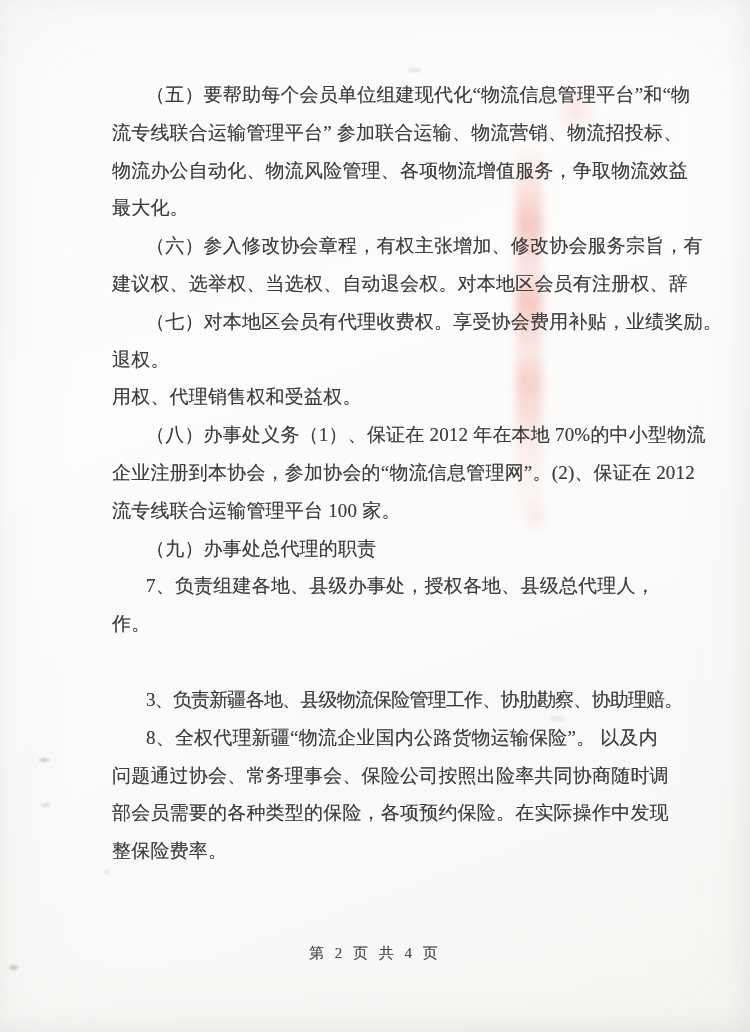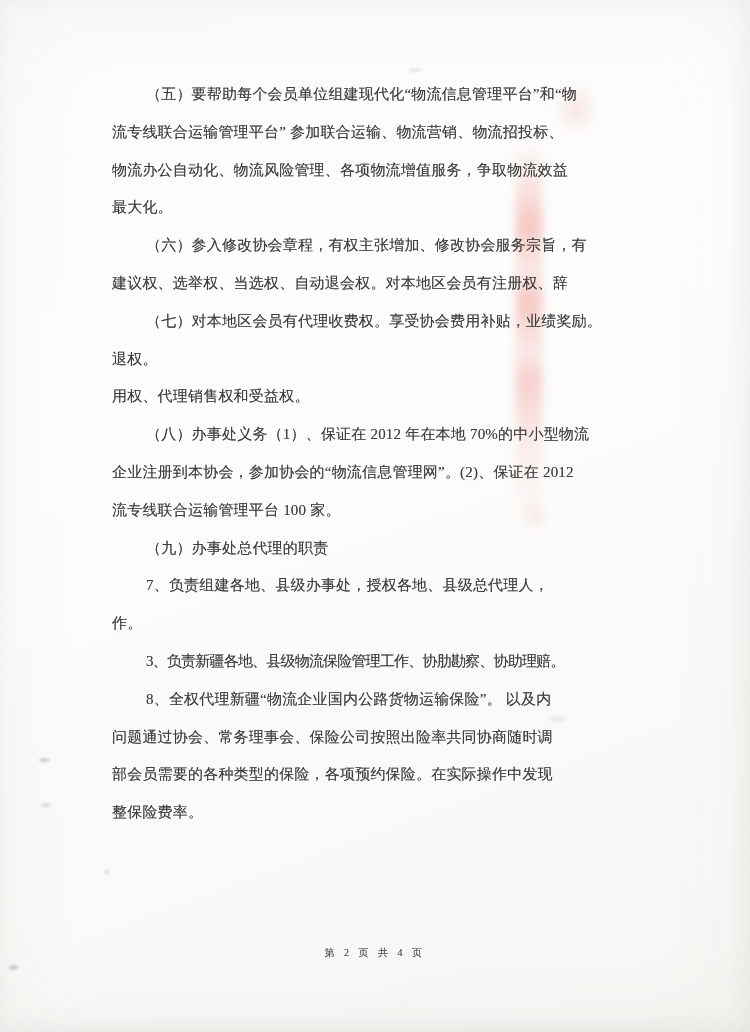--- a/index.html
+++ b/index.html
@@ -20,37 +20,37 @@
                 inset -6px 0 18px rgba(150,142,135,0.05),
                 inset 0 -8px 22px rgba(140,135,128,0.05);
   }
   .content {
     position: absolute;
     left: 112px;
     top: 76px;
     width: 570px;
   }
   .ln {
-    font-size: 15px;
+    font-size: 19px;
     line-height: 37.8px;
     height: 37.8px;
     color: #3d3d3d;
     letter-spacing: 0.2px;
     white-space: nowrap;
     text-shadow: 0 0 0.6px rgba(70,70,70,0.55);
   }
   .ind { text-indent: 34px; }
-  .tight { letter-spacing: -0.8px; }
+  .tight { letter-spacing: -0.8px; margin-top: 38px; }
   .footer {
     position: absolute;
     top: 944px;
     left: 0;
     width: 750px;
     text-align: center;
-    font-size: 10px;
+    font-size: 15px;
     line-height: 18px;
     color: #4c4c4c;
     letter-spacing: 3.5px;
     text-shadow: 0 0 0.5px rgba(80,80,80,0.5);
   }
   .artifact { position: absolute; pointer-events: none; }
   .streak-main {
     left: 516px; top: 140px; width: 26px; height: 385px;
     border-radius: 14px;
     background: linear-gradient(180deg,

